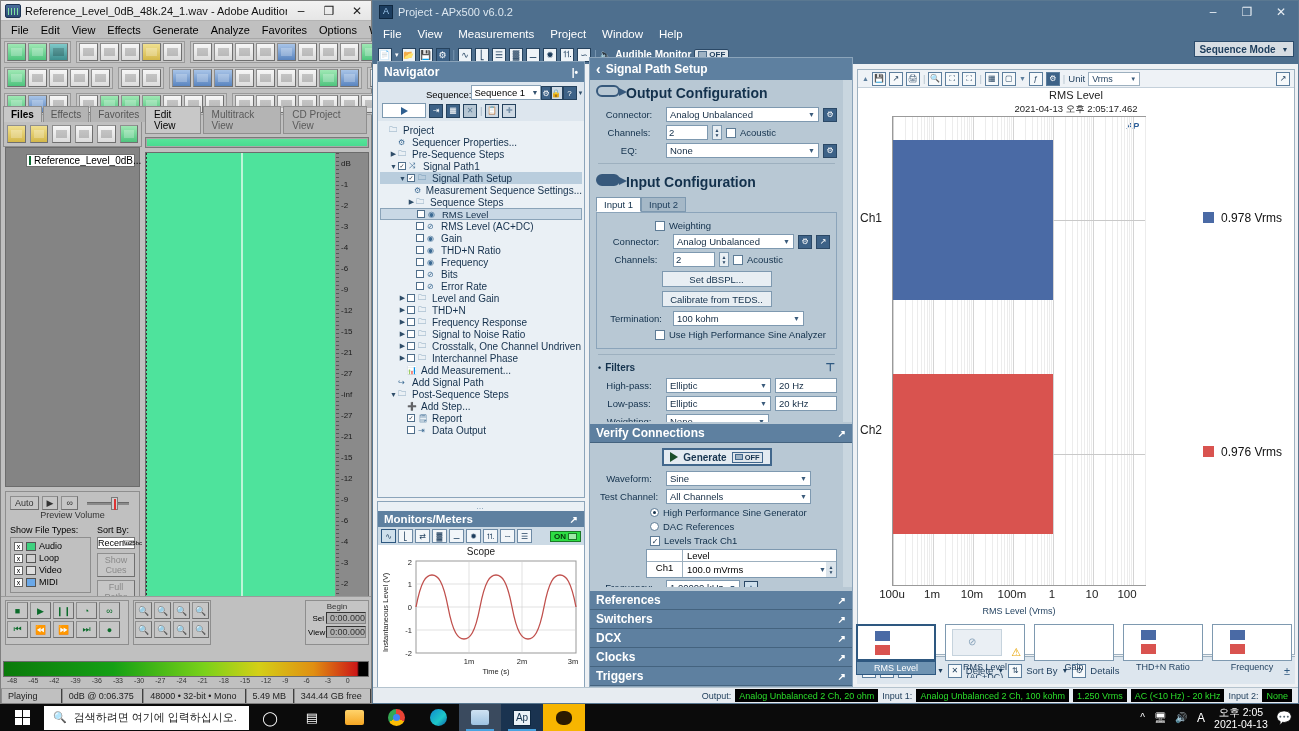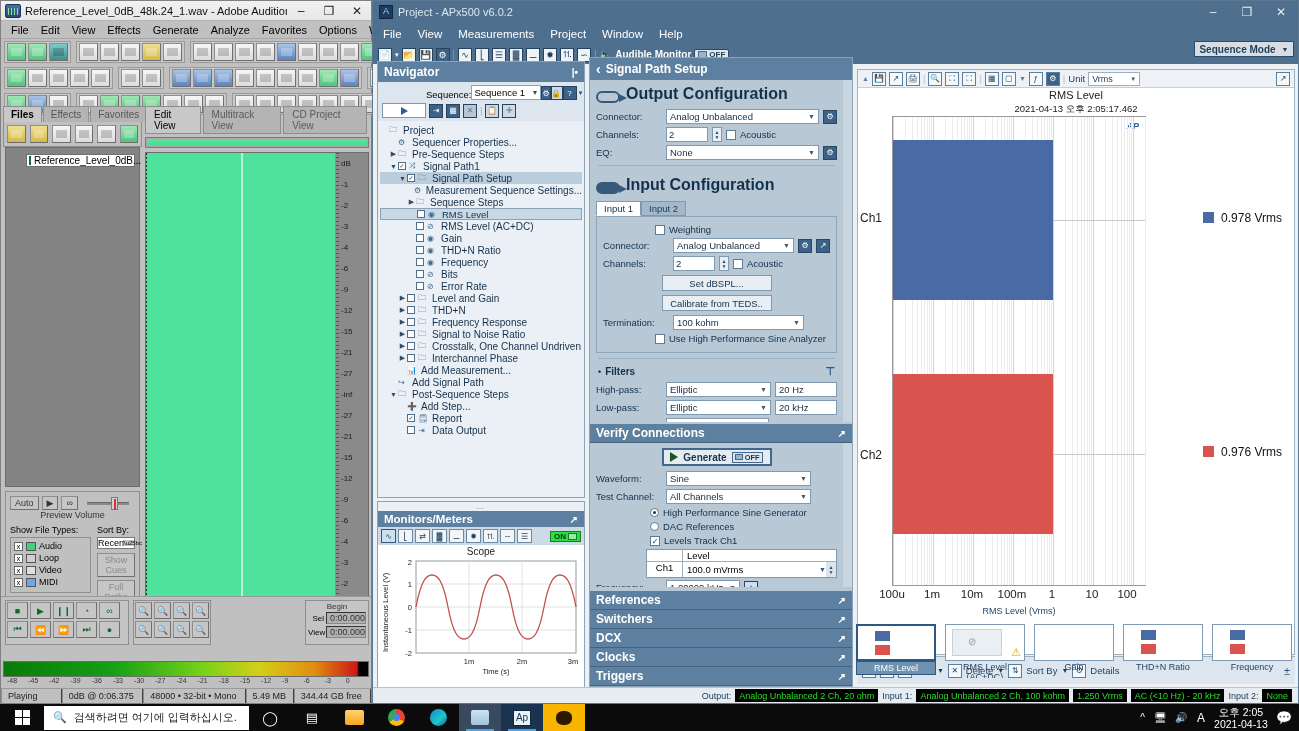--- a/index.html
+++ b/index.html
@@ -176,30 +176,30 @@
     display:flex;align-items:center;justify-content:center; font-size:8px; color:#1d3d5c;}
   .onpill{ margin-left:auto; background:#2ddd44; border:1px solid #1a7a26; font-size:8px;
     font-weight:bold; color:#06350b; padding:0 3px; display:flex; align-items:center; gap:2px;}
   .onpill i{ width:9px;height:7px;background:#9fe9a8;border:1px solid #1a7a26;display:block;}
   .scope{ background:#fff; position:relative; height:145px; }
 
   #setup{ position:absolute; left:216px; top:56px; width:264px; height:630px;
     background:#b8c8d4; border:1px solid #8ba4ba; }
   .setup-hdr{ background:#5e80a0; color:#fff; font-weight:bold; font-size:12px;
     padding:3px 6px; display:flex; align-items:center; gap:5px; }
-  .sec-title{ display:flex; align-items:flex-end; gap:6px; font-size:16px;
+  .sec-title{ display:flex; align-items:flex-start; gap:6px; font-size:14px;
     font-weight:bold; color:#13314c; padding:5px 6px 3px 6px; }
   .arrowbox{ width:24px;height:12px; border:2px solid #37597c; border-radius:6px;
     position:relative; }
   .arrowbox:after{ content:""; position:absolute; right:-9px; top:1px;
     border-left:8px solid #37597c; border-top:4px solid transparent; border-bottom:4px solid transparent;}
   .arrowbox.filled{ background:#37597c; }
   .frow{ display:flex; align-items:center; gap:4px; font-size:9.5px;
     color:#12304b; margin:3px 6px; }
-  .flabel{ width:66px; text-align:left; }
+  .flabel{ width:66px; text-align:center; }
   .fsel{ flex:1; background:#fff; border:1px solid #7e99b0; height:15px;
     display:flex; align-items:center; padding:0 3px; font-size:9.5px; color:#142c44;}
   .fsel .cv{ margin-left:auto; font-size:7px; color:#3a5b7b; }
   .gear{ width:14px;height:14px; background:#3d6287; border:1px solid #2a4866;
     color:#fff; font-size:8px; display:flex;align-items:center;justify-content:center;}
   .spin{ width:42px; background:#fff; border:1px solid #7e99b0; height:15px;
     display:flex; align-items:center; padding:0 2px; font-size:9.5px; }
   .spinarr{ width:10px;height:15px; background:#e9eff4; border:1px solid #7e99b0;
     font-size:5px; color:#2a4866; display:flex;flex-direction:column;
     align-items:center; justify-content:center; line-height:5px;}
@@ -1174,21 +1174,21 @@
           <div class="vgrid" style="left: 238.131px;"></div>
           <div class="vgrid major" style="left: 239.961px;"></div>
           <div class="vgrid" style="left: 252px;"></div>
           <div class="bar" style="background: rgb(74, 106, 165); width: 159.587px; height: 159.12px; top: 23.4px;"></div>
           <div class="barline" style="left: 159.587px; right: 0px; top: 102.96px;"></div>
           <div class="bar" style="background: rgb(217, 83, 79); width: 159.552px; height: 159.12px; top: 257.4px;"></div>
           <div class="barline" style="left: 159.552px; right: 0px; top: 336.96px;"></div>
         </div>
       <div id="chlabels">
           <span class="chlabel" style="left: 2px; top: 140.96px;">Ch1</span>
-          <span class="chlabel" style="left: 2px; top: 378px;">Ch2</span>
+          <span class="chlabel" style="left: 2px; top: 353px;">Ch2</span>
         </div>
       <div id="chlegend">
           <div class="legend" style="right: 12px; top: 140.96px;">
             <span class="sw" style="background:#4a6aa5"></span>
             <span>0.978  Vrms</span>
           </div>
           <div class="legend" style="right: 12px; top: 374.96px;">
             <span class="sw" style="background:#d9534f"></span>
             <span>0.976  Vrms</span>
           </div>

